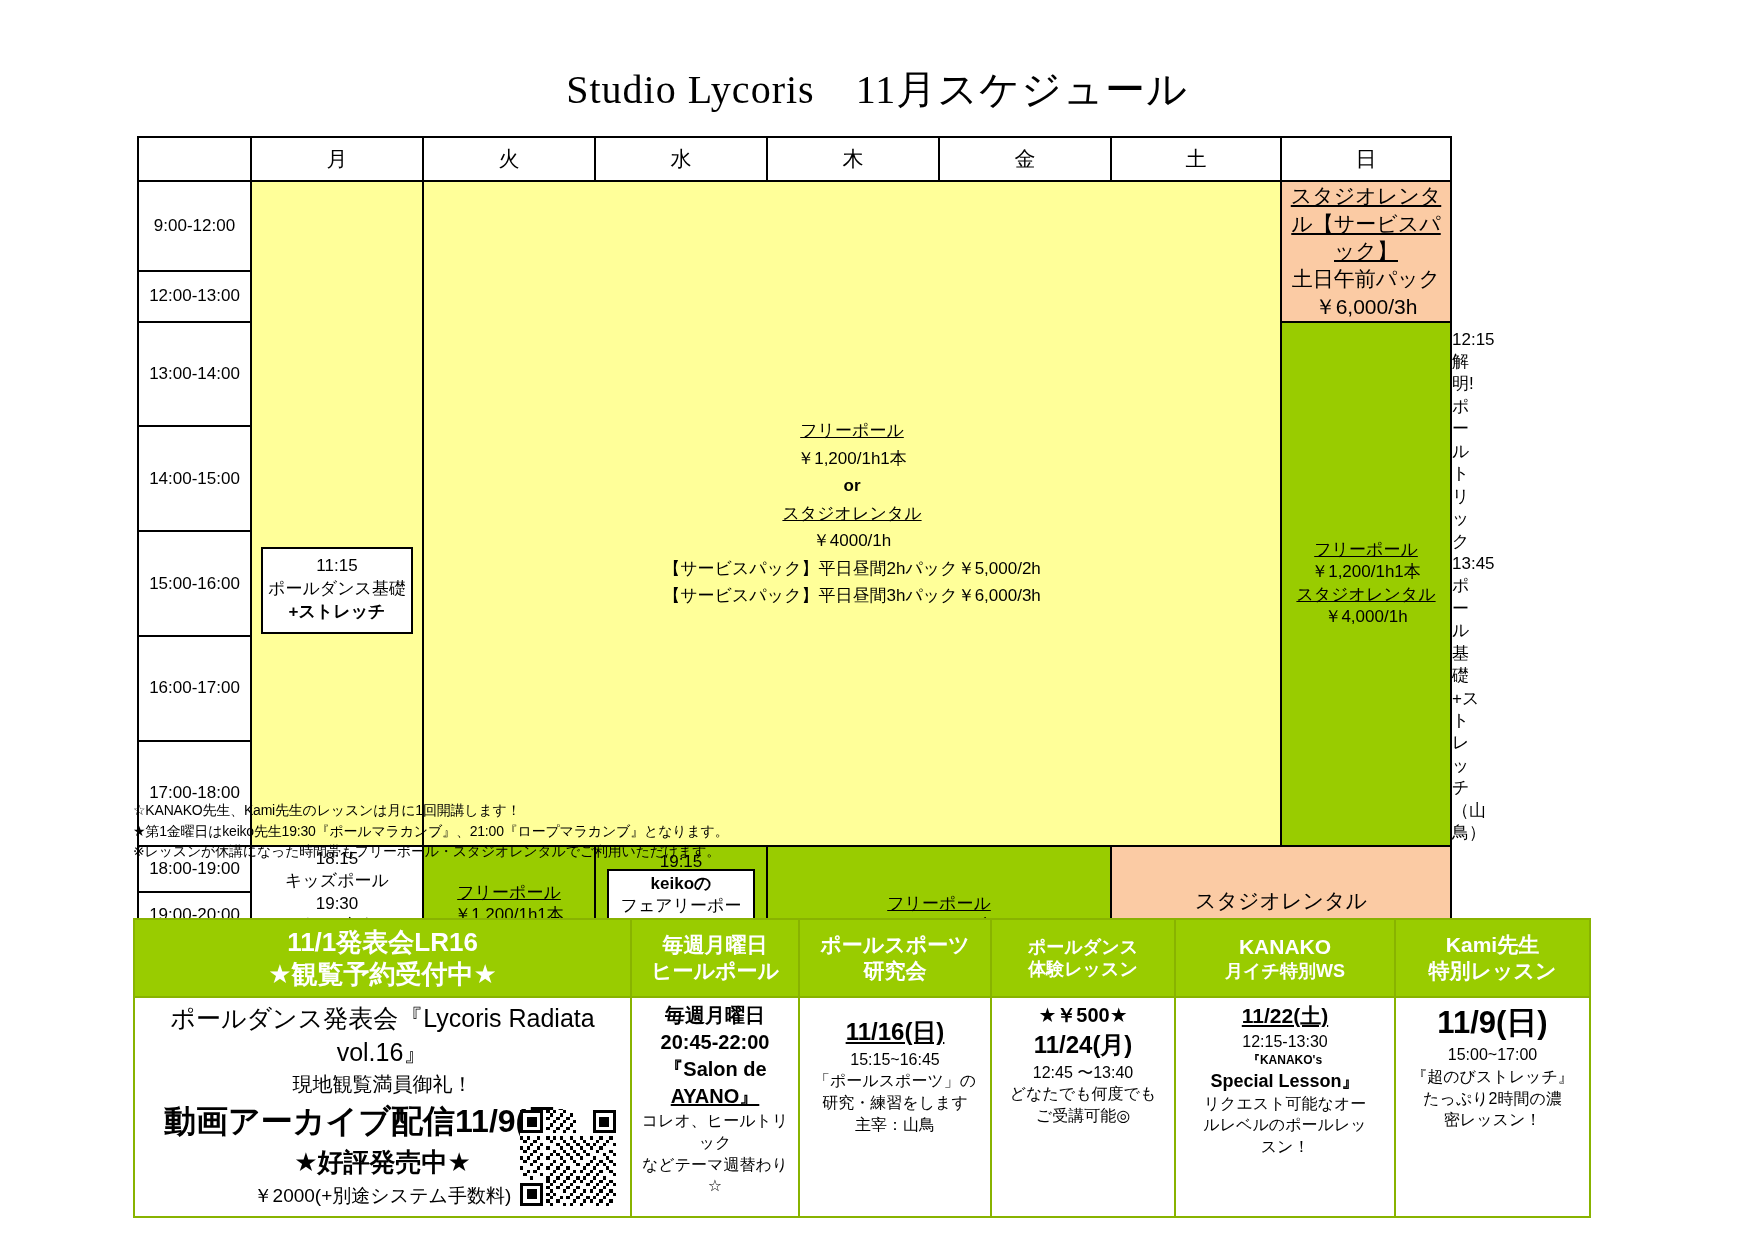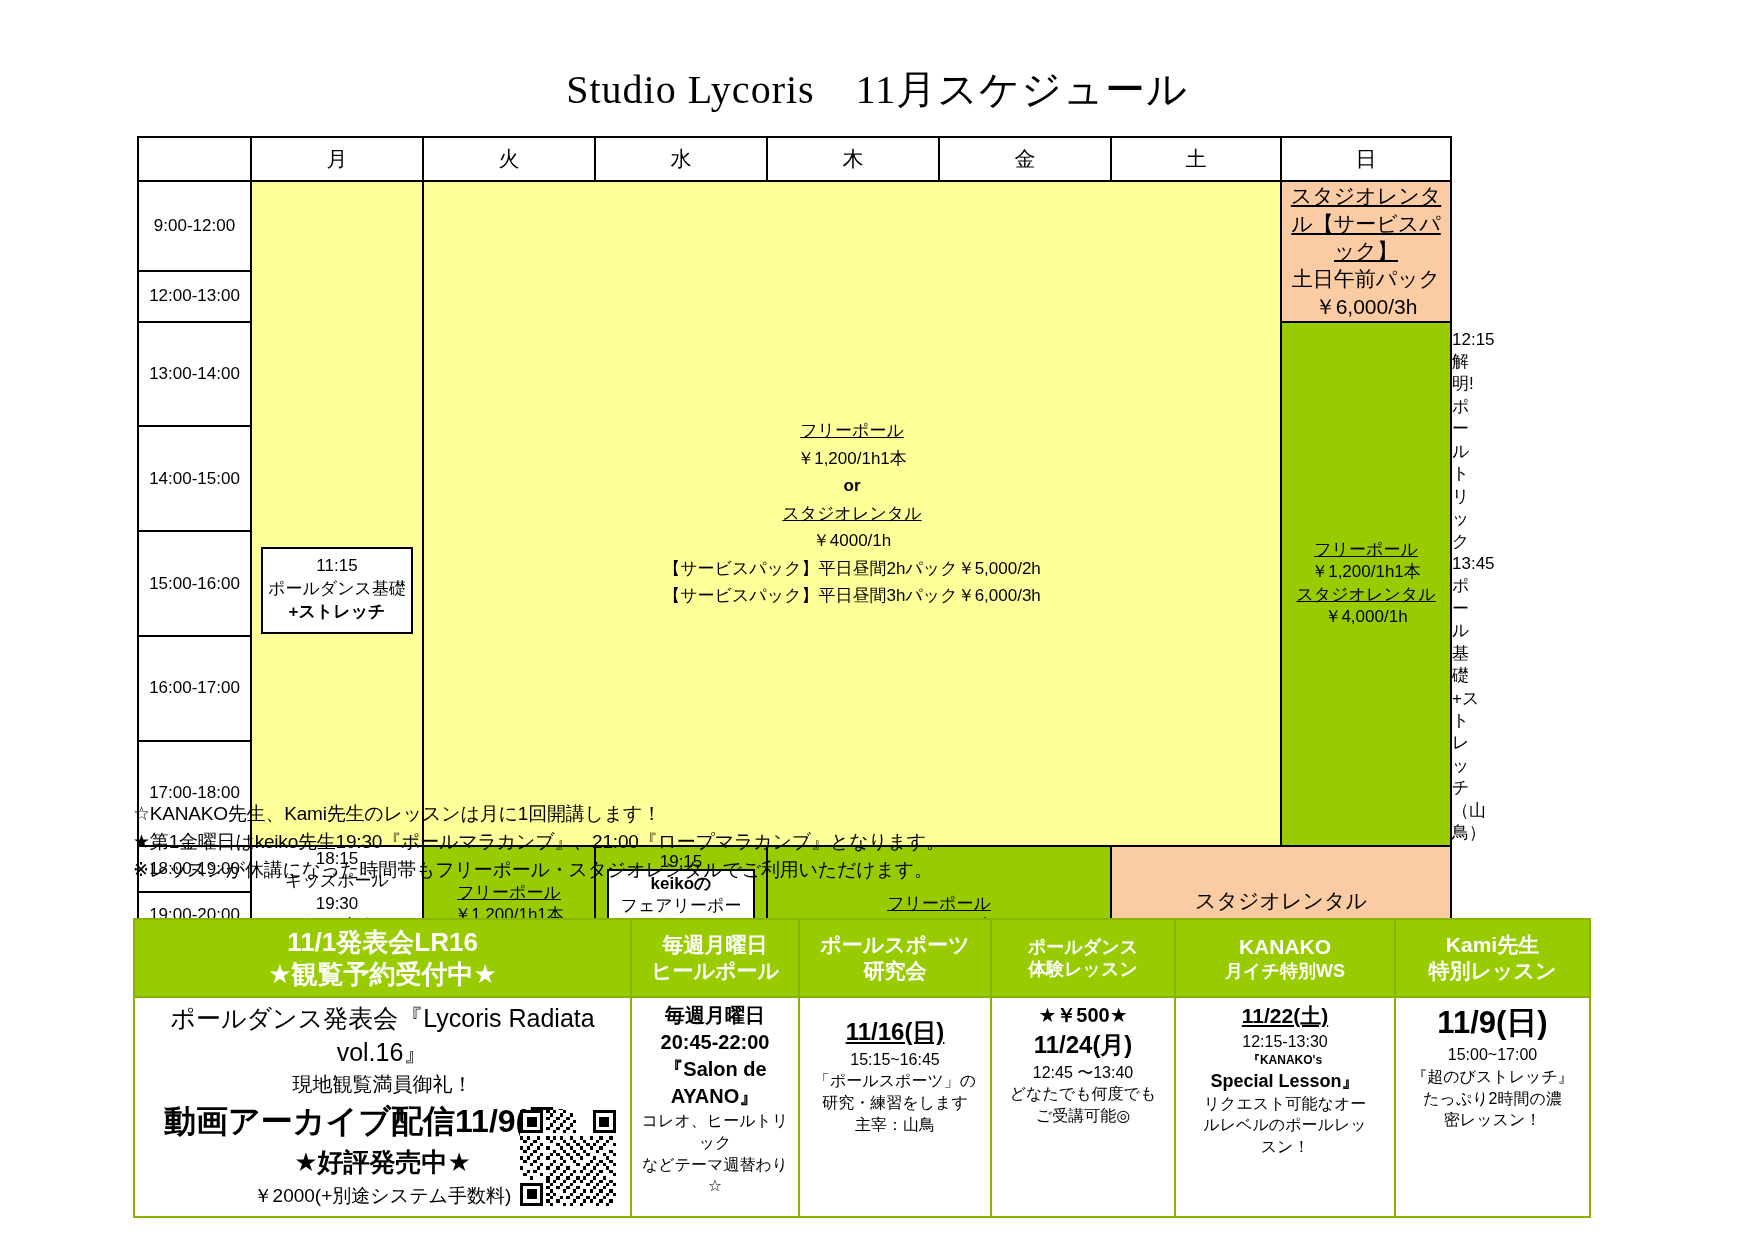--- a/index.html
+++ b/index.html
@@ -99,21 +99,21 @@
   .bigcenter {
     font-size: 21px;
     line-height: 1.62;
   }
 
   
   .notes {
     position: absolute;
     left: 133px;
     top: 800px;
-    font-size: 19px;
+    font-size: 14px;
     line-height: 1.47;
     letter-spacing: -0.2px;
     white-space: nowrap;
   }
 
   
   .promo-wrap {
     position: absolute;
     left: 133px;
     top: 918px;
@@ -592,21 +592,21 @@
                 <rect x="23" y="28" width="1" height="1"></rect>
                 <rect x="26" y="28" width="1" height="1"></rect>
           </g>
         </svg>
       </td>
 
       <td class="pcell">
         <div class="mid">毎週月曜日</div>
         <div class="mid">20:45-22:00</div>
         <div class="mid">『Salon de</div>
-        <div class="mid" style="">AYANO』</div>
+        <div class="mid" style="text-decoration:underline;">AYANO』</div>
         <div>コレオ、ヒールトリック</div>
         <div>などテーマ週替わり☆</div>
       </td>
 
       <td class="pcell">
         <div style="height:14px;"></div>
         <div class="date-u">11/16(日)</div>
         <div>15:15~16:45</div>
         <div>「ポールスポーツ」の</div>
         <div>研究・練習をします</div>

